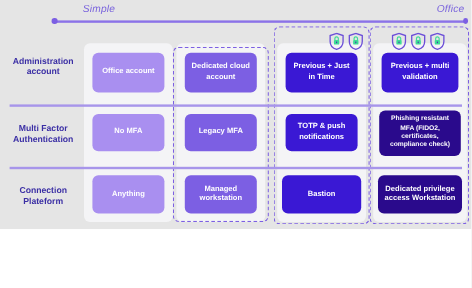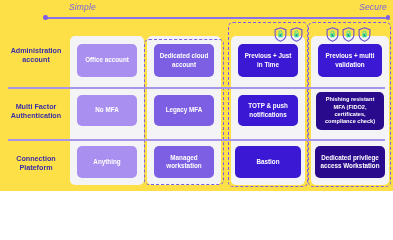--- a/index.html
+++ b/index.html
@@ -2,21 +2,21 @@
 <html><head>
 <meta charset="utf-8">
 <style>
   * { box-sizing: border-box; margin: 0; padding: 0; }
   html, body {
     width: 393px; height: 191px;
     background: #ffffff;
     font-family: "Liberation Sans", sans-serif;
     overflow: hidden;
   }
-  #root { position: relative; width: 393px; height: 191px; background:#fde047; }
+  #root { position: relative; width: 393px; height: 191px; background:#e5e5e5; }
 
   
   #axis { position:absolute; left:44px; top:2px; width:345px; height:20px; }
   #axis .line {
     position:absolute; left:0; top:15px; width:100%; height:1.6px;
     background:#8b72e8;
   }
   #axis .cap {
     position:absolute; top:13px; width:4.5px; height:4.5px; border-radius:50%;
     background:#7c5fe3;
@@ -65,21 +65,21 @@
 </head>
 <body>
 
 <div id="root">
 
   <div id="axis">
     <div class="line"></div>
     <div class="cap l"></div>
     <div class="cap r"></div>
     <div class="lbl l">Simple</div>
-    <div class="lbl r">Secure</div>
+    <div class="lbl r">Office</div>
   </div>
 
   <div class="band" style="left:70px;width:74px;"></div>
   <div class="band" style="left:147px;width:74px;"></div>
   <div class="band" style="left:231px;width:74px;"></div>
   <div class="band" style="left:311px;width:78px;"></div>
 
   <div class="dashframe" style="left:144px; top:39px; width:80px; height:146px;"></div>
   <div class="dashframe" style="left:228px; top:22px; width:80px; height:165px;"></div>
   <div class="dashframe" style="left:308px; top:22px; width:83px; height:165px;"></div>

